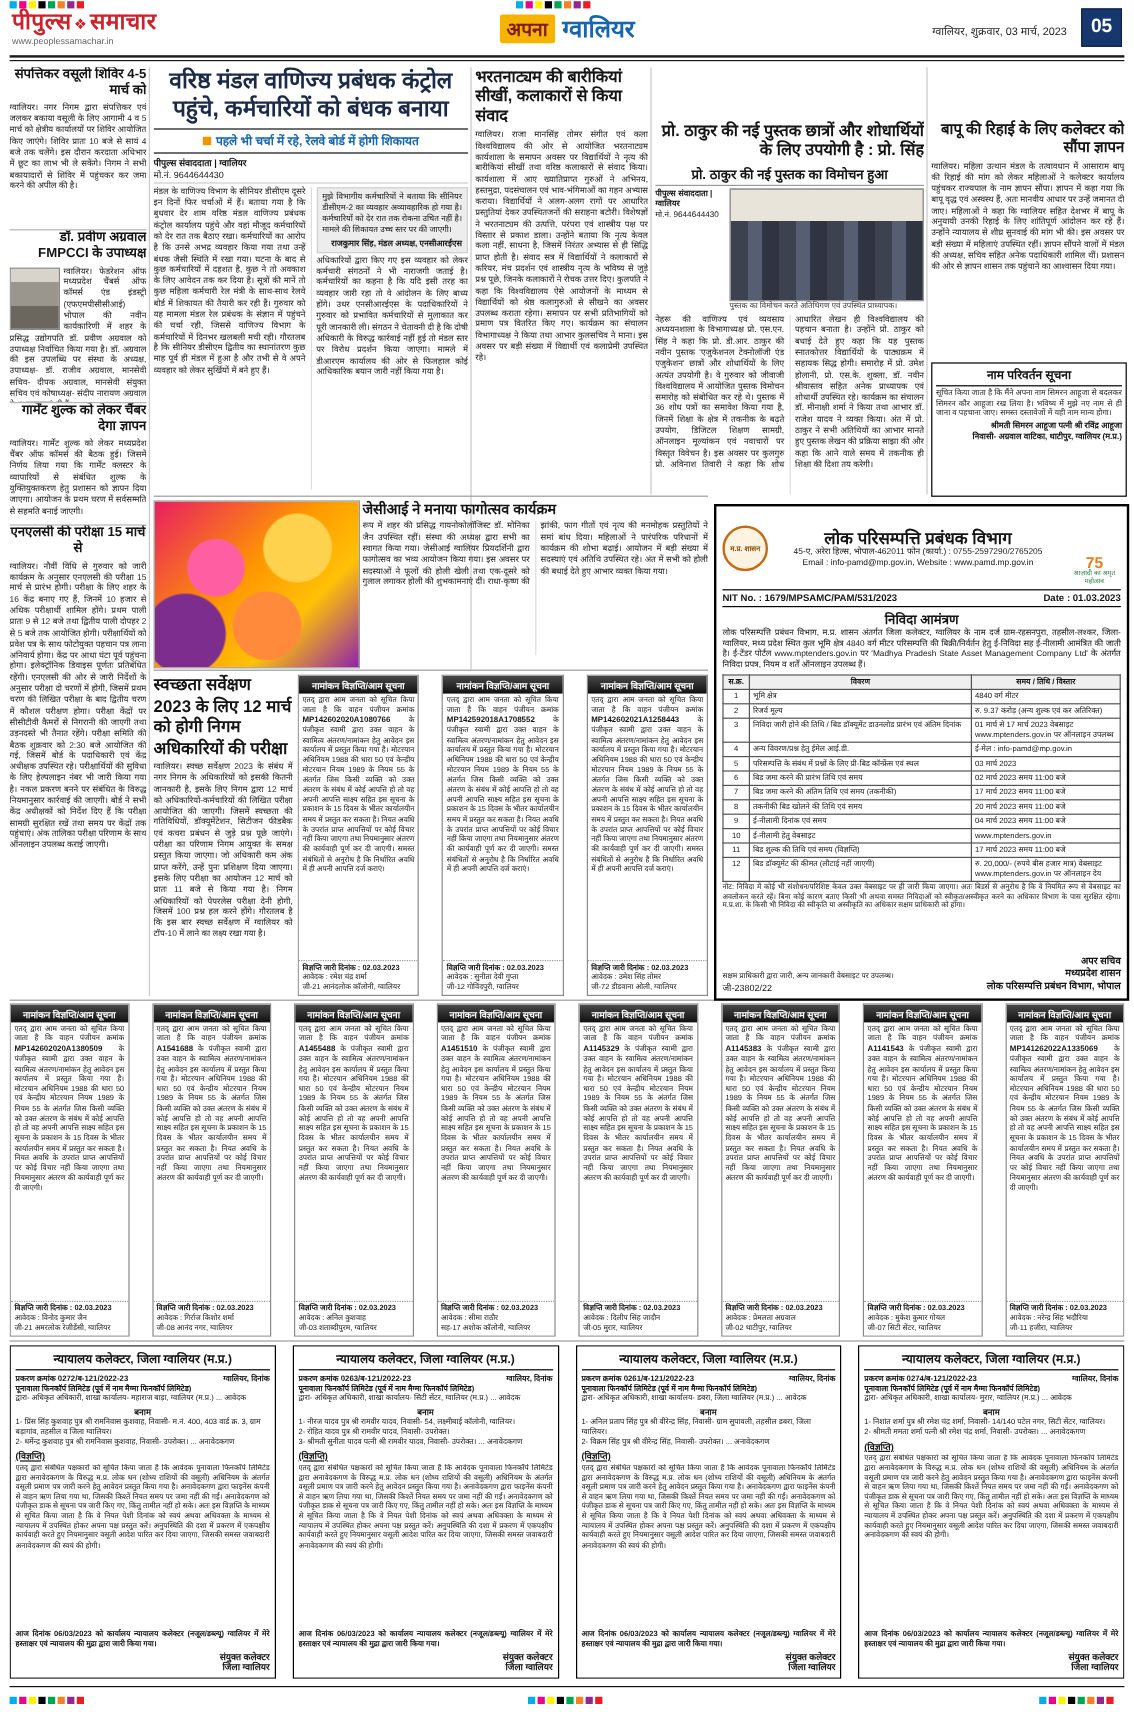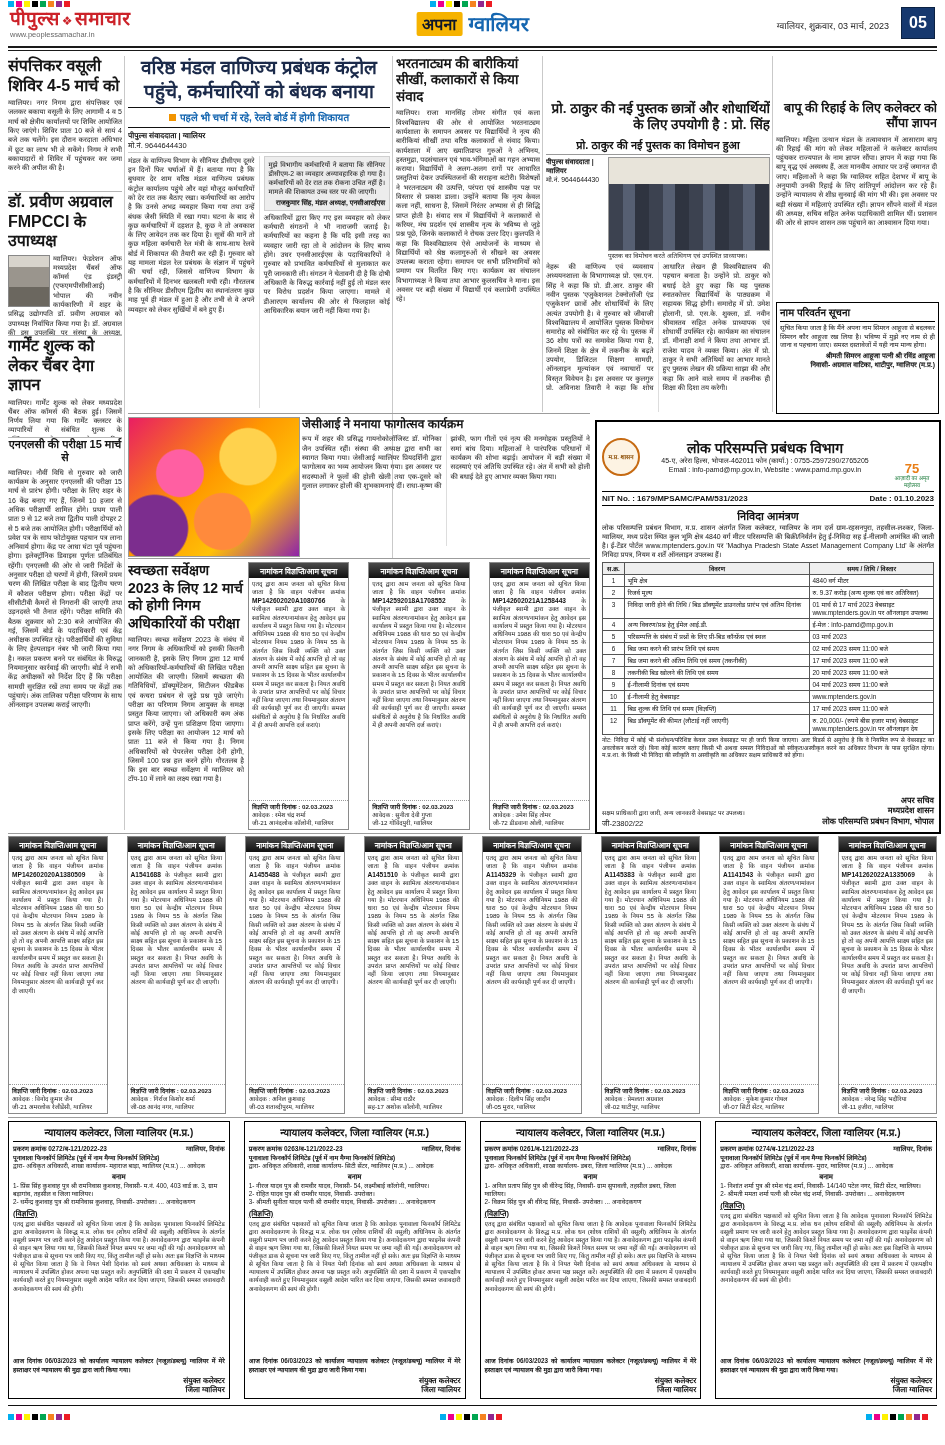--- a/index.html
+++ b/index.html
@@ -9,36 +9,36 @@
   .abs{position:absolute;overflow:hidden;}
   .marks{position:absolute;display:flex;gap:2px;}
   .mark{width:6px;height:6px;display:inline-block;}
   
   .masthead{position:absolute;left:0;top:0;width:945px;height:50px;}
   .logo-wrap{position:absolute;left:10px;top:9px;}
   .logo{font-size:19px;font-weight:bold;color:#cc2229;letter-spacing:.4px;line-height:1;}
   .logo .dia{font-size:12px;padding:0 2px;}
   .url{font-size:7.5px;color:#666;margin-top:2px;}
   .section-title{position:absolute;left:50%;top:10px;transform:translateX(-50%);display:flex;gap:6px;align-items:center;}
-  .sec-apna{background:#f6b300;color:#0f172a;font-weight:bold;font-size:16px;padding:1px 6px;border-radius:2px;}
+  .sec-apna{background:#f6b300;color:#7f1d1d;font-weight:bold;font-size:16px;padding:1px 6px;border-radius:2px;}
   .sec-gwl{color:#1566b0;font-weight:bold;font-size:20px;}
   .edition{position:absolute;right:56px;top:19px;font-size:9px;color:#222;}
   .pageno{position:absolute;right:10px;top:7px;width:32px;height:30px;background:#16386e;color:#fff;
           font-weight:bold;font-size:16px;display:flex;align-items:center;justify-content:center;border:1px solid #0b2142;}
   .head-rule{position:absolute;left:8px;right:8px;top:46px;border-top:2.5px solid #1a1a1a;}
   .head-rule2{position:absolute;left:8px;right:8px;top:50px;border-top:1px solid #1a1a1a;}
   
   .bd{font-size:7px;line-height:1.33;text-align:justify;margin:0;color:#1c1c1c;}
   .h16{font-size:12px;font-weight:bold;line-height:1.2;margin:0 0 3px;}
   .h14{font-size:13.5px;font-weight:bold;line-height:1.22;margin:0 0 3px;}
   .h13{font-size:12.5px;font-weight:bold;line-height:1.22;margin:0 0 3px;}
   .h12{font-size:14px;font-weight:bold;line-height:1.25;margin:0 0 3px;}
   .center{text-align:right;margin-top:45px;}
   .brief{border-bottom:1px solid #b5b5b5;padding-bottom:3px;}
-  .brief h3{font-size:16px;font-weight:bold;text-align:left;line-height:1.22;margin:0 0 3px;}
+  .brief h3{font-size:11px;font-weight:bold;text-align:right;line-height:1.22;margin:0 0 3px;}
   .portrait{float:left;width:40px;height:50px;margin:1px 3px 1px 0;
             background:linear-gradient(180deg,#d8d4cc 0 22%,#9a958d 22% 62%,#6b675f 62%);border:1px solid #888;}
   
   .main-title{font-size:19px;font-weight:bold;color:#1b2a4a;text-align:center;line-height:1.25;margin:0;}
   .kicker{margin-top:3px;border-top:1.2px solid #111;border-bottom:1.2px solid #111;padding:2.5px 0;
           display:flex;gap:4px;justify-content:center;align-items:center;}
   .kicker .sq{width:7px;height:7px;background:#f29400;flex:0 0 auto;}
   .kicker span.kt{color:#1566b0;font-weight:bold;font-size:10px;}
   .byline{border-bottom:1px solid #ccc;margin:2px 0 3px;padding:1px 0;font-size:7.5px;line-height:1.35;display:flex;flex-direction:column;}
   .by1{font-weight:bold;}
@@ -57,21 +57,21 @@
   .photo-holi{border:1px solid #999;
     background:radial-gradient(circle at 30% 40%,#ff5fa2 0 16%,rgba(0,0,0,0) 17%),
     radial-gradient(circle at 70% 28%,#ffd24d 0 18%,rgba(0,0,0,0) 19%),
     radial-gradient(circle at 55% 75%,#ff8a3c 0 20%,rgba(0,0,0,0) 21%),
     radial-gradient(circle at 15% 80%,#7c2d8e 0 18%,rgba(0,0,0,0) 19%),
     linear-gradient(135deg,#e91e63,#ff9800 45%,#ffc107 70%,#8e24aa);}
   .vr{position:absolute;width:1px;background:#c9c9c9;}
   .hline{position:absolute;height:1px;background:#9c9c9c;}
   
   .naam{border:1.5px solid #000;padding:2px 3px;}
-  .naam h4{font-size:10px;font-weight:bold;margin:0 0 2px;border-bottom:1px solid #000;padding-bottom:2px;}
+  .naam h4{font-size:10px;font-weight:bold;text-align:center;margin:0 0 2px;border-bottom:1px solid #000;padding-bottom:2px;}
   .naam-sign{display:flex;flex-direction:column;align-items:flex-end;font-size:6.8px;font-weight:bold;margin-top:2px;line-height:1.3;}
   
   .tender{border:2px solid #000;padding:4px 5px;display:flex;flex-direction:column;background:#fff;}
   .t-head{display:flex;align-items:center;gap:6px;border-bottom:1px solid #000;padding-bottom:3px;}
   .emblem{width:34px;height:34px;border-radius:50%;border:2px solid #c66a12;background:#fdf3e3;flex:0 0 auto;
           display:flex;align-items:center;justify-content:center;font-size:6px;font-weight:bold;color:#8a4b00;text-align:center;}
   .t-title-wrap{flex:1;text-align:center;}
   .t-title{font-size:14px;font-weight:bold;line-height:1.15;}
   .t-addr{font-size:7px;line-height:1.3;}
   .logo75{width:44px;text-align:center;flex:0 0 auto;margin-top:36px;}
@@ -309,21 +309,21 @@
         <div class="t-addr">45-ए, अरेरा हिल्स, भोपाल-462011 फोन (कार्या.) : 0755-2597290/2765205</div>
         <div class="t-addr">Email : info-pamd@mp.gov.in, Website : www.pamd.mp.gov.in</div>
       </div>
       <div class="logo75">
         <div class="n">75</div>
         <div class="s">आज़ादी का अमृत महोत्सव</div>
       </div>
     </div>
     <div class="nitbar">
       <span>NIT No. : 1679/MPSAMC/PAM/531/2023</span>
-      <span>Date : 01.10.2023</span>
+      <span>Date : 01.03.2023</span>
     </div>
     <div class="t-heading">निविदा आमंत्रण</div>
     <p class="t-intro">लोक परिसम्पत्ति प्रबंधन विभाग, म.प्र. शासन अंतर्गत जिला कलेक्टर, ग्वालियर के नाम दर्ज ग्राम-रहसनपुरा, तहसील-लश्कर, जिला-ग्वालियर, मध्य प्रदेश स्थित कुल भूमि क्षेत्र 4840 वर्ग मीटर परिसम्पत्ति की बिक्री/निर्वर्तन हेतु ई-निविदा सह ई-नीलामी आमंत्रित की जाती है। ई-टेंडर पोर्टल www.mptenders.gov.in पर 'Madhya Pradesh State Asset Management Company Ltd' के अंतर्गत निविदा प्रपत्र, नियम व शर्तें ऑनलाइन उपलब्ध हैं।</p>
     <table class="t-table">
       <thead>
         <tr>
           <th>स.क्र.</th>
           <th>विवरण</th>
           <th>समय / तिथि / विस्तार</th>
         </tr>

